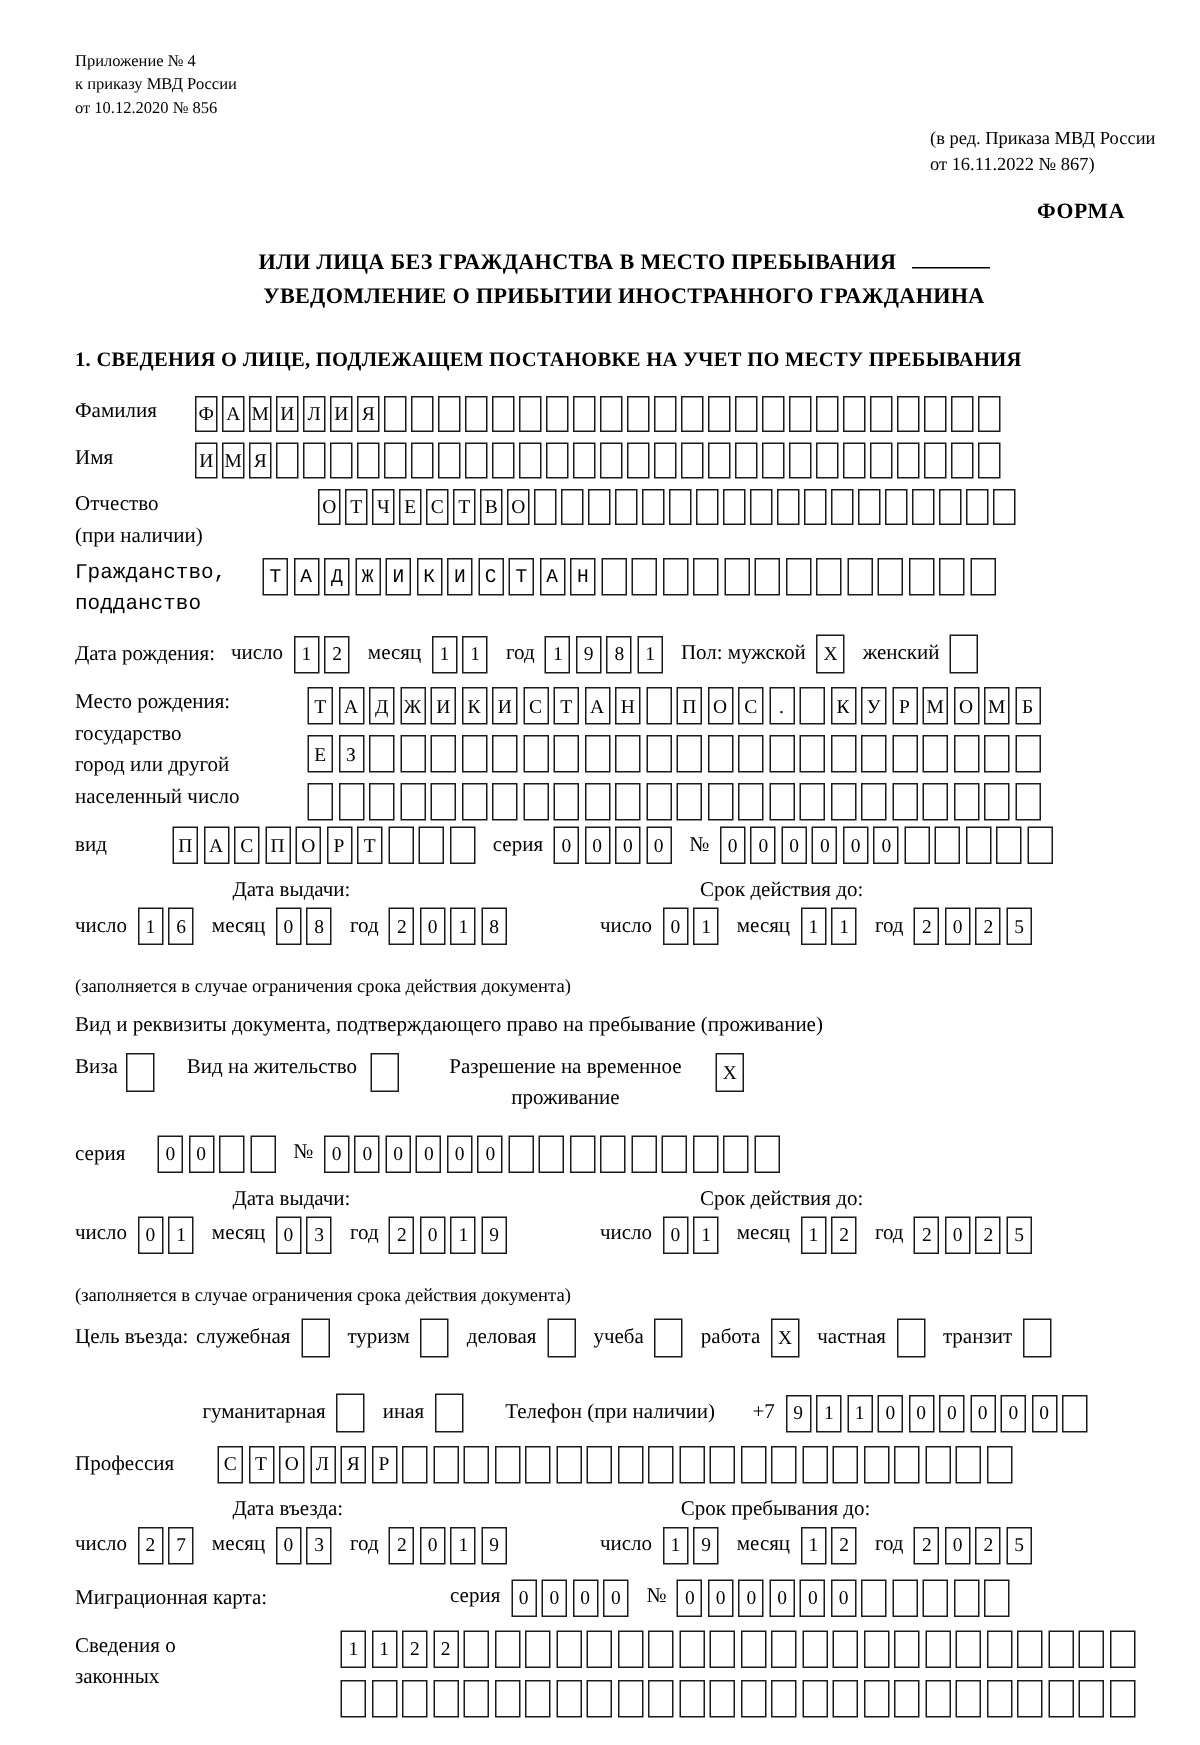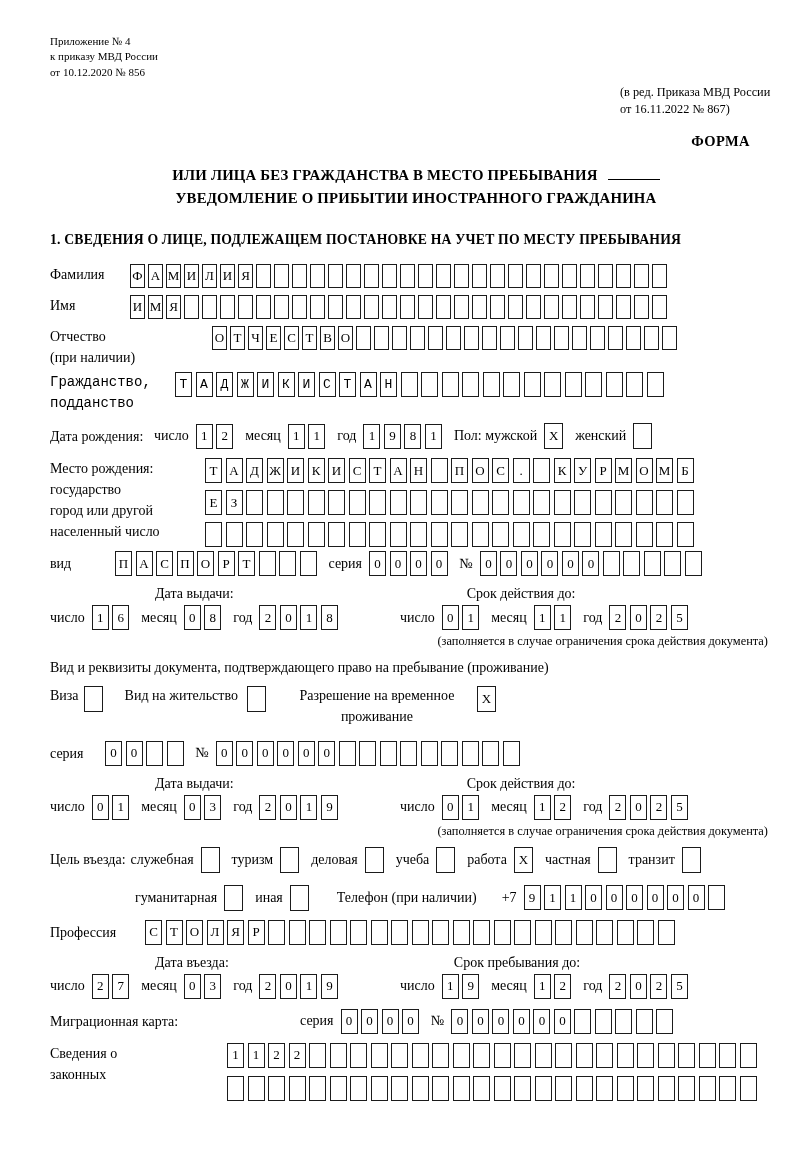--- a/index.html
+++ b/index.html
@@ -20,21 +20,21 @@
   .lbl{font-size:14px;line-height:1.5;flex:0 0 auto;}
   .cellrow{display:flex;gap:3.5px;flex:0 0 auto;}
   .cell{flex:0 0 auto;box-sizing:border-box;width:17px;height:25px;border:1.7px solid #1b1b1b;
         display:flex;align-items:center;justify-content:center;font-size:13px;background:#fff;}
   .cells-s .cell{width:15px;height:24px;}
   .cells-s{gap:3px;}
   .cb{width:19px;height:26px;}
 
   .dlbl{font-size:14px;margin:0 7px 0 12px;align-self:center;}
   .dlbl.first{margin-left:0;}
-  .note{font-size:12.4px;text-align:right;padding-right:14px;margin-top:4px;}
+  .note{font-size:12.4px;text-align:left;padding-right:14px;margin-top:20px;}
   .subhead{font-size:14px;display:flex;margin-top:10px;}
   .opt{display:flex;align-items:flex-start;}
   .opt-label{font-size:14px;line-height:1.45;text-align:center;}
   .opt .cb{margin-left:9px;}
   .center-b{font-weight:bold;font-size:13.6px;text-align:center;margin-top:9px;width:730px;}
 </style>
 </head>
 <body>
 
 <div class="page">
@@ -489,21 +489,21 @@
     <span class="dlbl">учеба</span>
     <span class="cell cb"></span>
     <span class="dlbl">работа</span>
     <span class="cell cb">X</span>
     <span class="dlbl">частная</span>
     <span class="cell cb"></span>
     <span class="dlbl">транзит</span>
     <span class="cell cb"></span>
   </div>
 
-  <div class="rowc" style="margin-top:12px;">
+  <div class="rowc" style="margin-top:24px;align-items:flex-end;">
     <span class="dlbl first" style="margin-left:85px;">гуманитарная</span>
     <span class="cell cb"></span>
     <span class="dlbl">иная</span>
     <span class="cell cb"></span>
     <span class="dlbl" style="margin-left:28px;">Телефон (при наличии)</span>
     <span class="dlbl" style="margin-left:18px;">+7</span>
     <span class="cellrow">
         <span class="cell">9</span>
         <span class="cell">1</span>
         <span class="cell">1</span>

